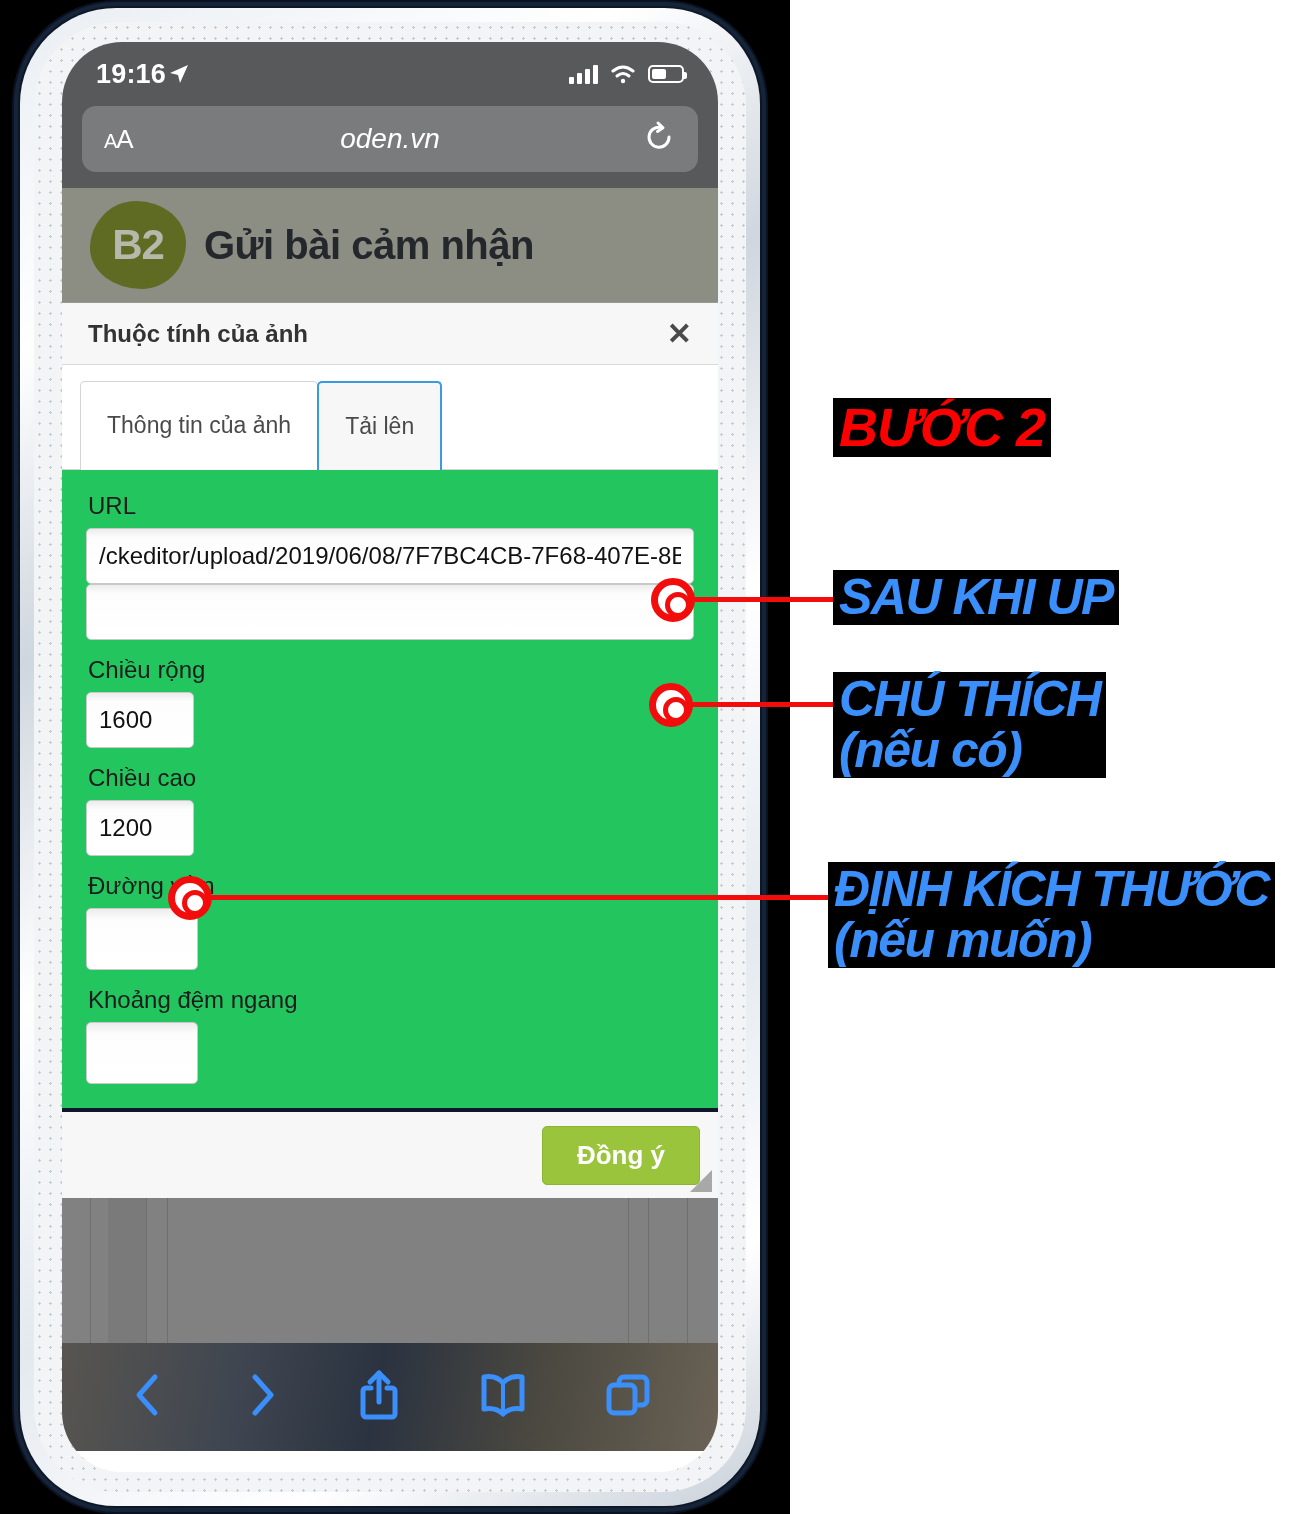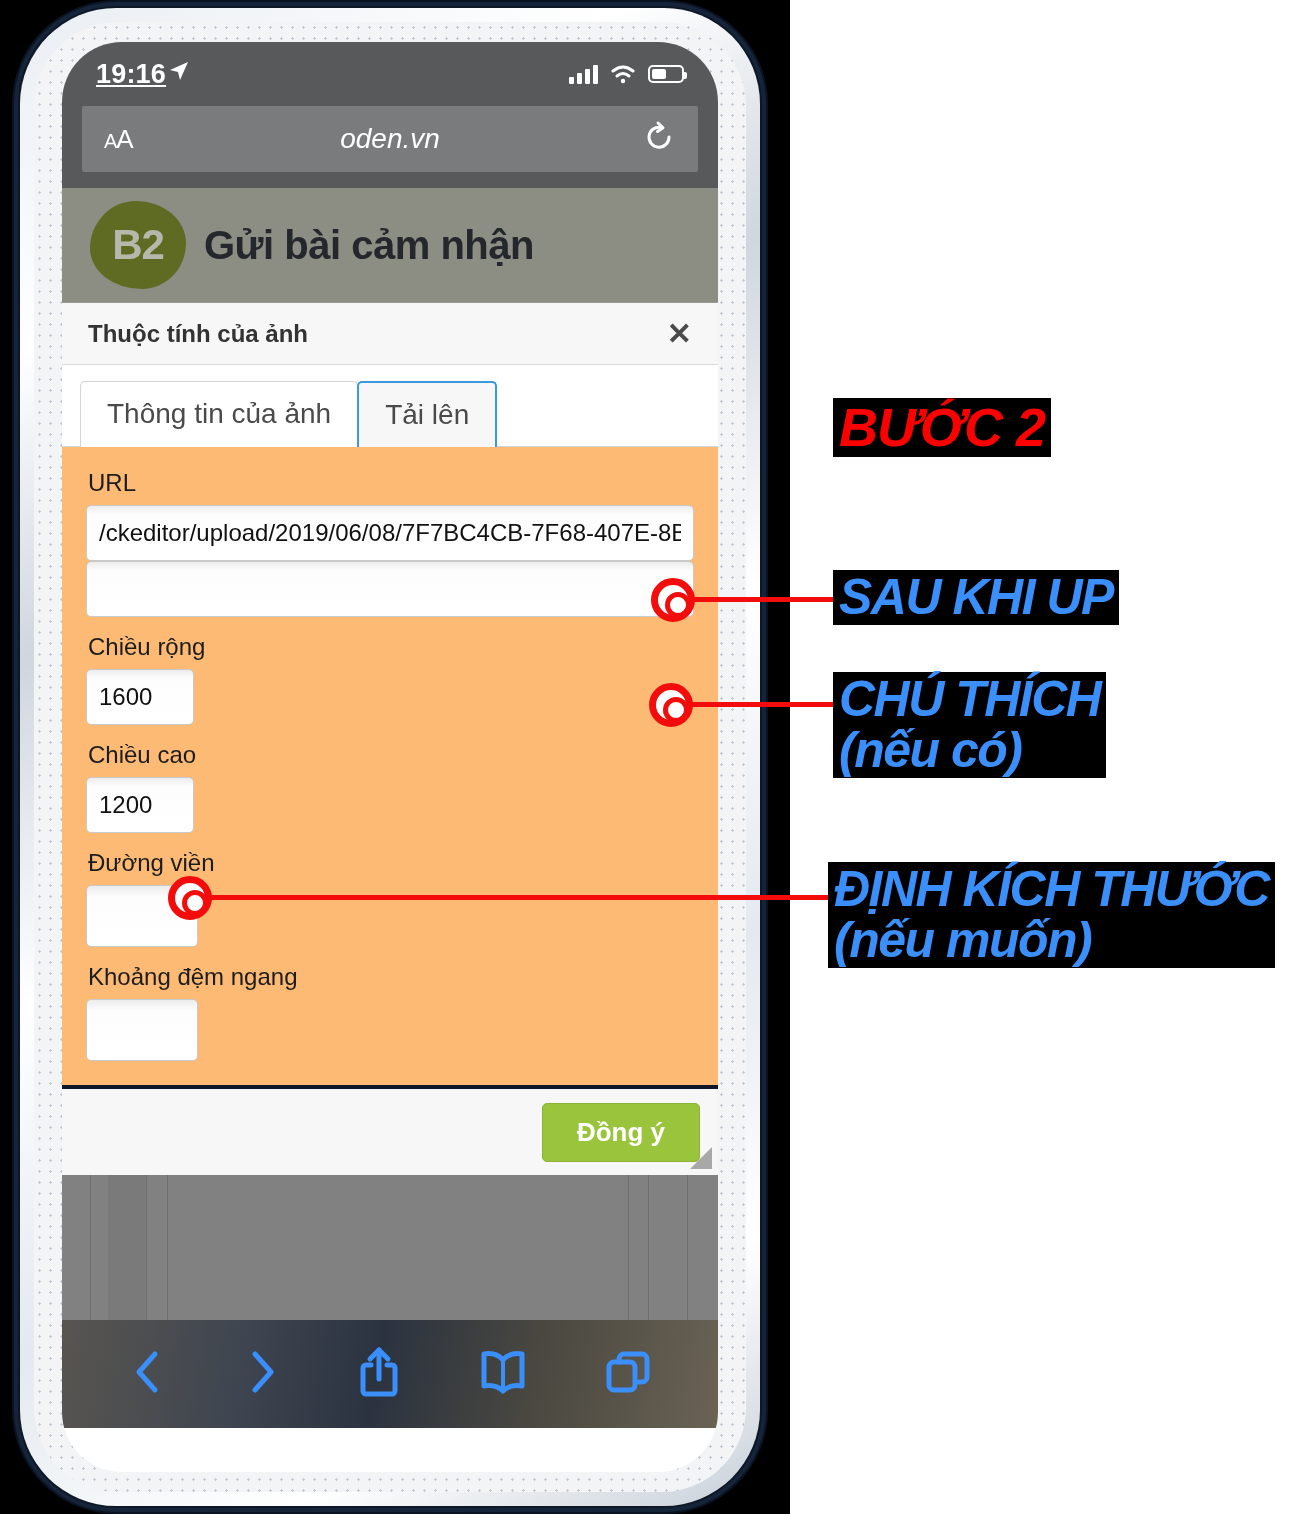--- a/index.html
+++ b/index.html
@@ -45,35 +45,35 @@
     overflow:hidden;
     background:#ffffff;
   }
 
   
   #statusbar {
     height:58px; background:#58595b;
     display:flex; align-items:center; justify-content:space-between;
     padding:6px 34px 0 34px; color:#fff;
   }
-  #sb-left { display:flex; gap:1px;text-decoration:underline; }
+  #sb-left { display:flex; align-items:center; gap:1px; }
   #sb-time { font-size:27px; font-weight:600; letter-spacing:.2px; }
   #sb-right { display:flex; align-items:center; gap:12px; }
   .bars { display:flex; align-items:flex-end; gap:3px; height:20px; }
   .bars i { display:block; width:5px; background:#fff; border-radius:1px; }
   .bars i:nth-child(1){height:7px}.bars i:nth-child(2){height:11px}
   .bars i:nth-child(3){height:15px}.bars i:nth-child(4){height:19px}
   .batt { width:36px;height:18px;border:2.5px solid #fff;border-radius:5px;position:relative;padding:2px; }
   .batt::after{content:"";position:absolute;right:-5px;top:5px;width:3px;height:7px;background:#fff;border-radius:0 2px 2px 0;}
   .batt b { display:block;height:100%;width:50%;background:#fff;border-radius:2px; }
 
   
   #addrbar-wrap { background:#58595b; padding:6px 20px 16px 20px; }
   #addrbar {
-    height:66px; background:#7a7b7d; border-radius:2px;
+    height:66px; background:#7a7b7d; border-radius:14px;
     display:flex; align-items:center; padding:0 22px; position:relative;
   }
   #aa-btn { color:#fff; font-size:26px; letter-spacing:-1px; }
   #aa-btn .small { font-size:20px; }
   #url-display {
     position:absolute; left:0; right:0; text-align:center;
     color:#fff; font-size:28px; pointer-events:none;font-style:italic;
   }
   #reload-icon { margin-left:auto; color:#fff; }
 
@@ -98,31 +98,31 @@
     height:62px; background:#f7f7f7; border-bottom:1px solid #d9d9d9;
     display:flex; align-items:center; justify-content:space-between;
     padding:0 26px;
   }
   #dlg-title { font-size:24px; font-weight:bold; color:#333; }
   #dlg-close { font-size:30px; color:#4a4a4a; font-weight:bold; line-height:1; cursor:pointer; }
 
   #tabs { display:flex; padding:16px 18px 0 18px; background:#fff; position:relative; }
   #tabs::after{ content:""; position:absolute; left:0; right:0; bottom:0; height:1px; background:#d4d4d4; }
   .tab {
-    padding:16px 26px; font-size:28px; color:#4a4a4a;
+    padding:30px 26px; font-size:23px; color:#4a4a4a;
     background:#fff; border:1px solid #d4d4d4; border-bottom:none;
     border-radius:5px 5px 0 0; position:relative; z-index:2;
     white-space:nowrap;
   }
   .tab.active {
     background:#f7f7f7; border:2px solid #3a99e0; border-bottom:none;
     margin-left:-1px; z-index:3;
   }
 
-  #dlg-body { padding:14px 24px 24px 24px; background:#fdba74; }
+  #dlg-body { padding:14px 24px 24px 24px; background:#22c55e; }
   .field-label { font-size:24px; color:#1c1c1c; margin:16px 0 8px 2px; }
   .field-label.first { margin-top:8px; }
   .txt-input {
     width:100%; height:56px;
     border:1px solid #c9c9c9; border-radius:5px;
     background:linear-gradient(#ececec 0%, #fdfdfd 16%, #ffffff 100%);
     font-size:24px; color:#111; padding:0 12px;
     font-family:"Liberation Sans", sans-serif;
   }
   .num-input {

